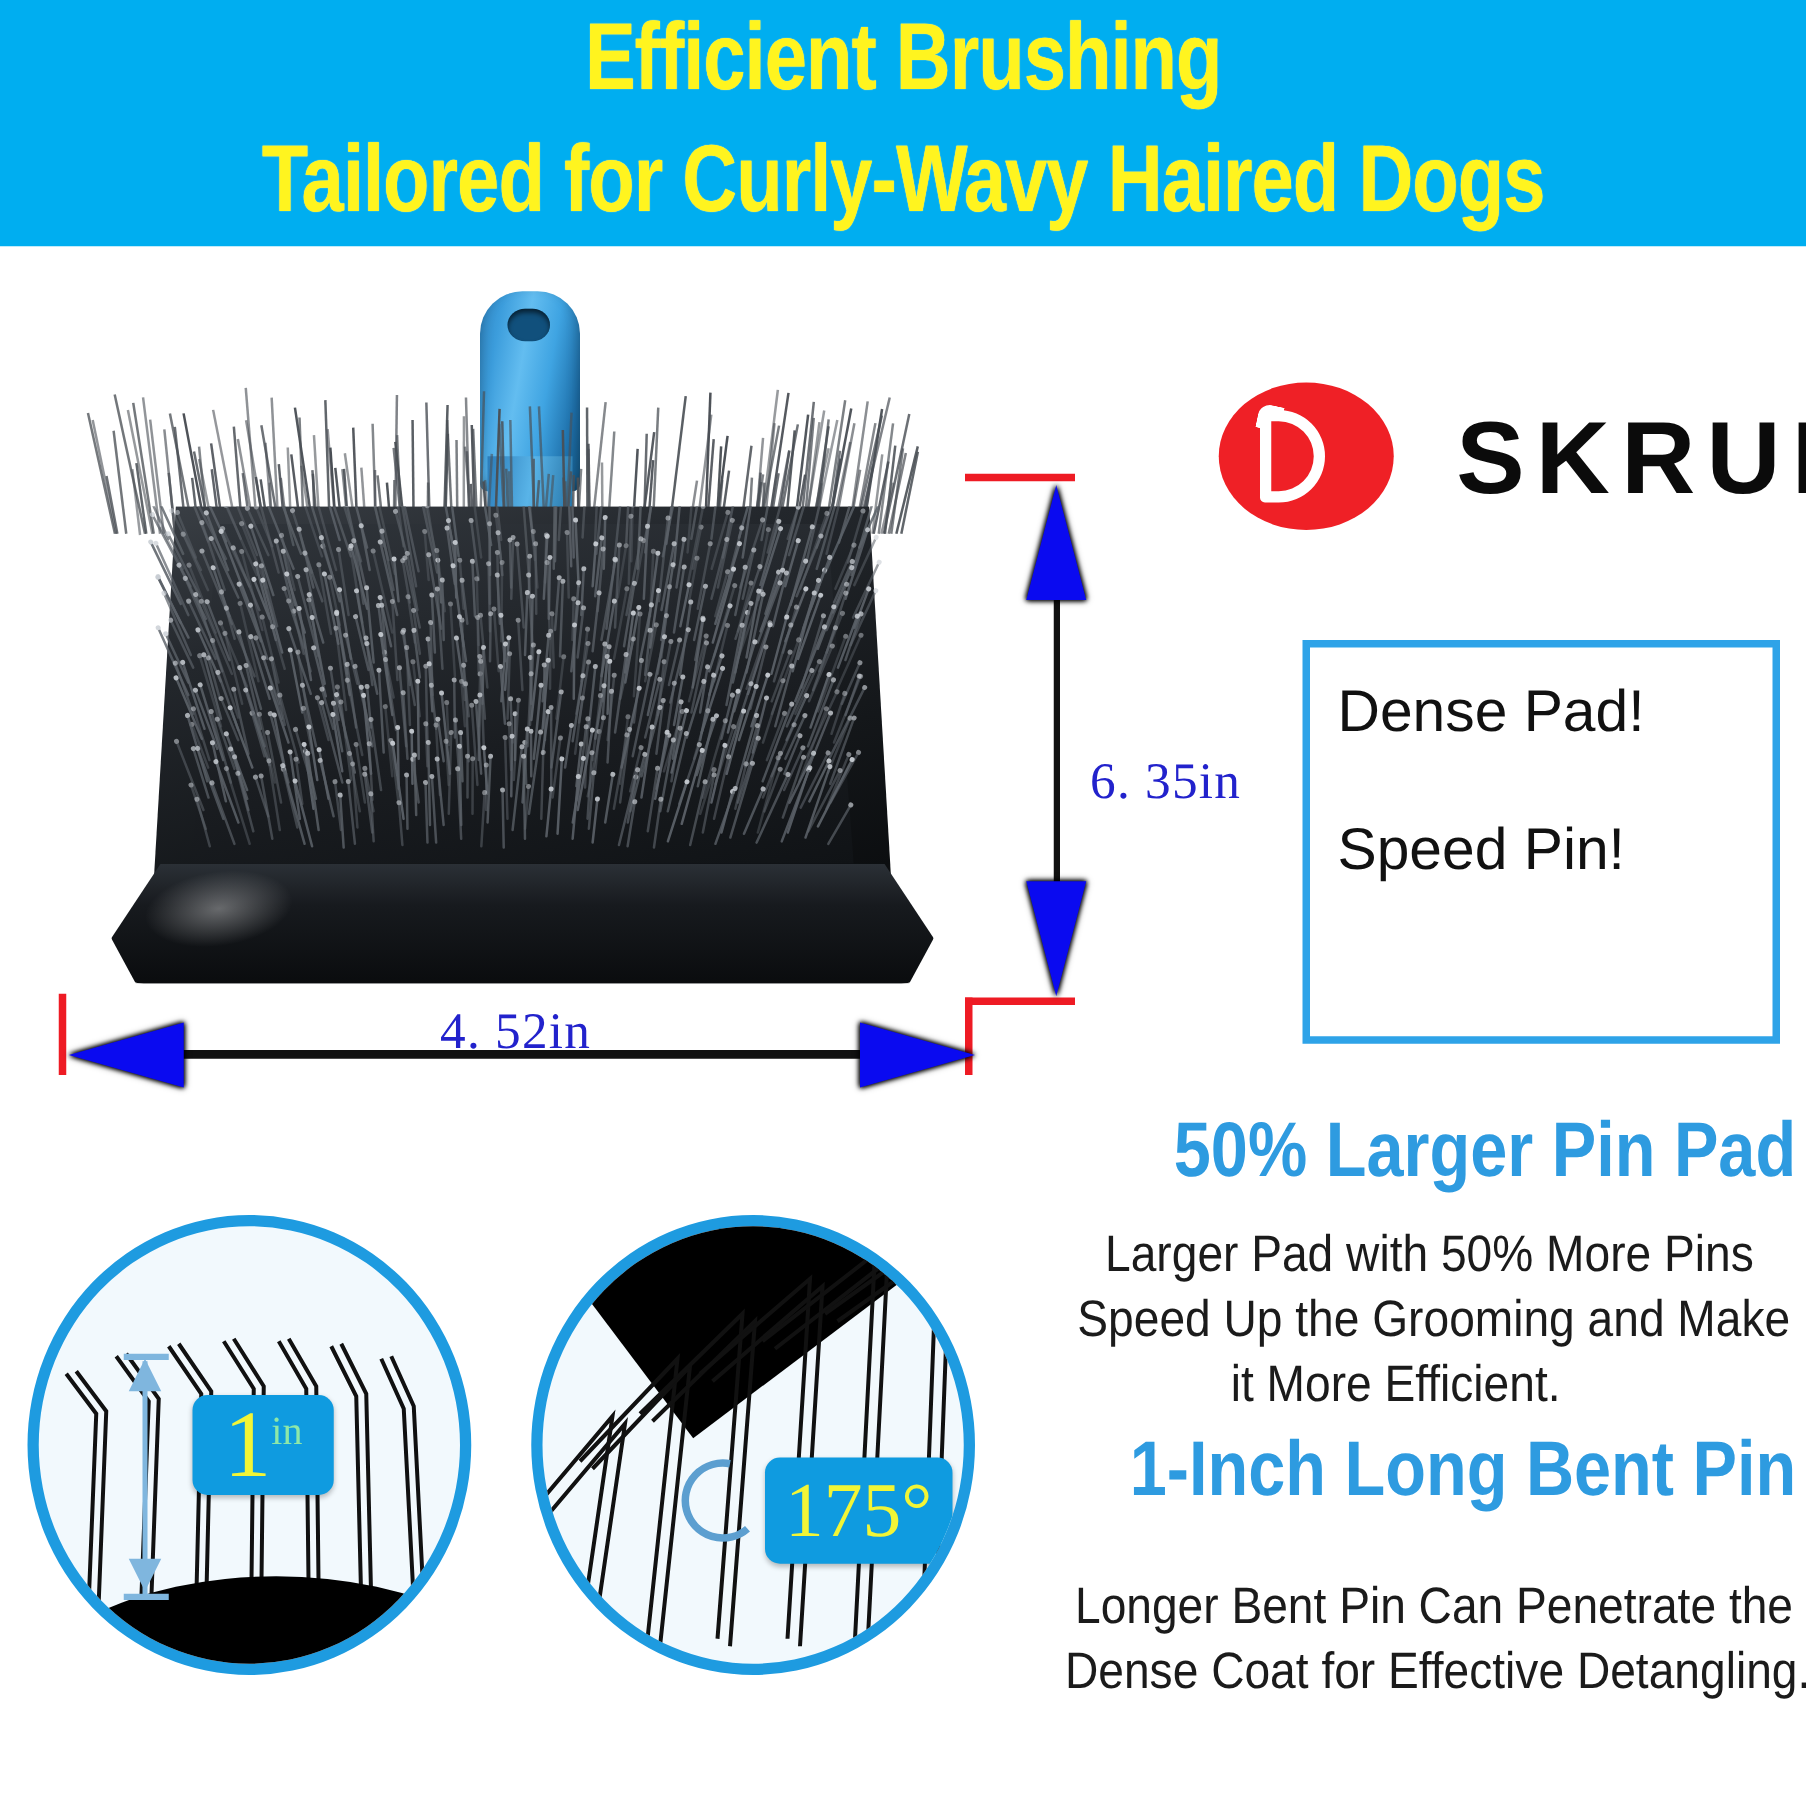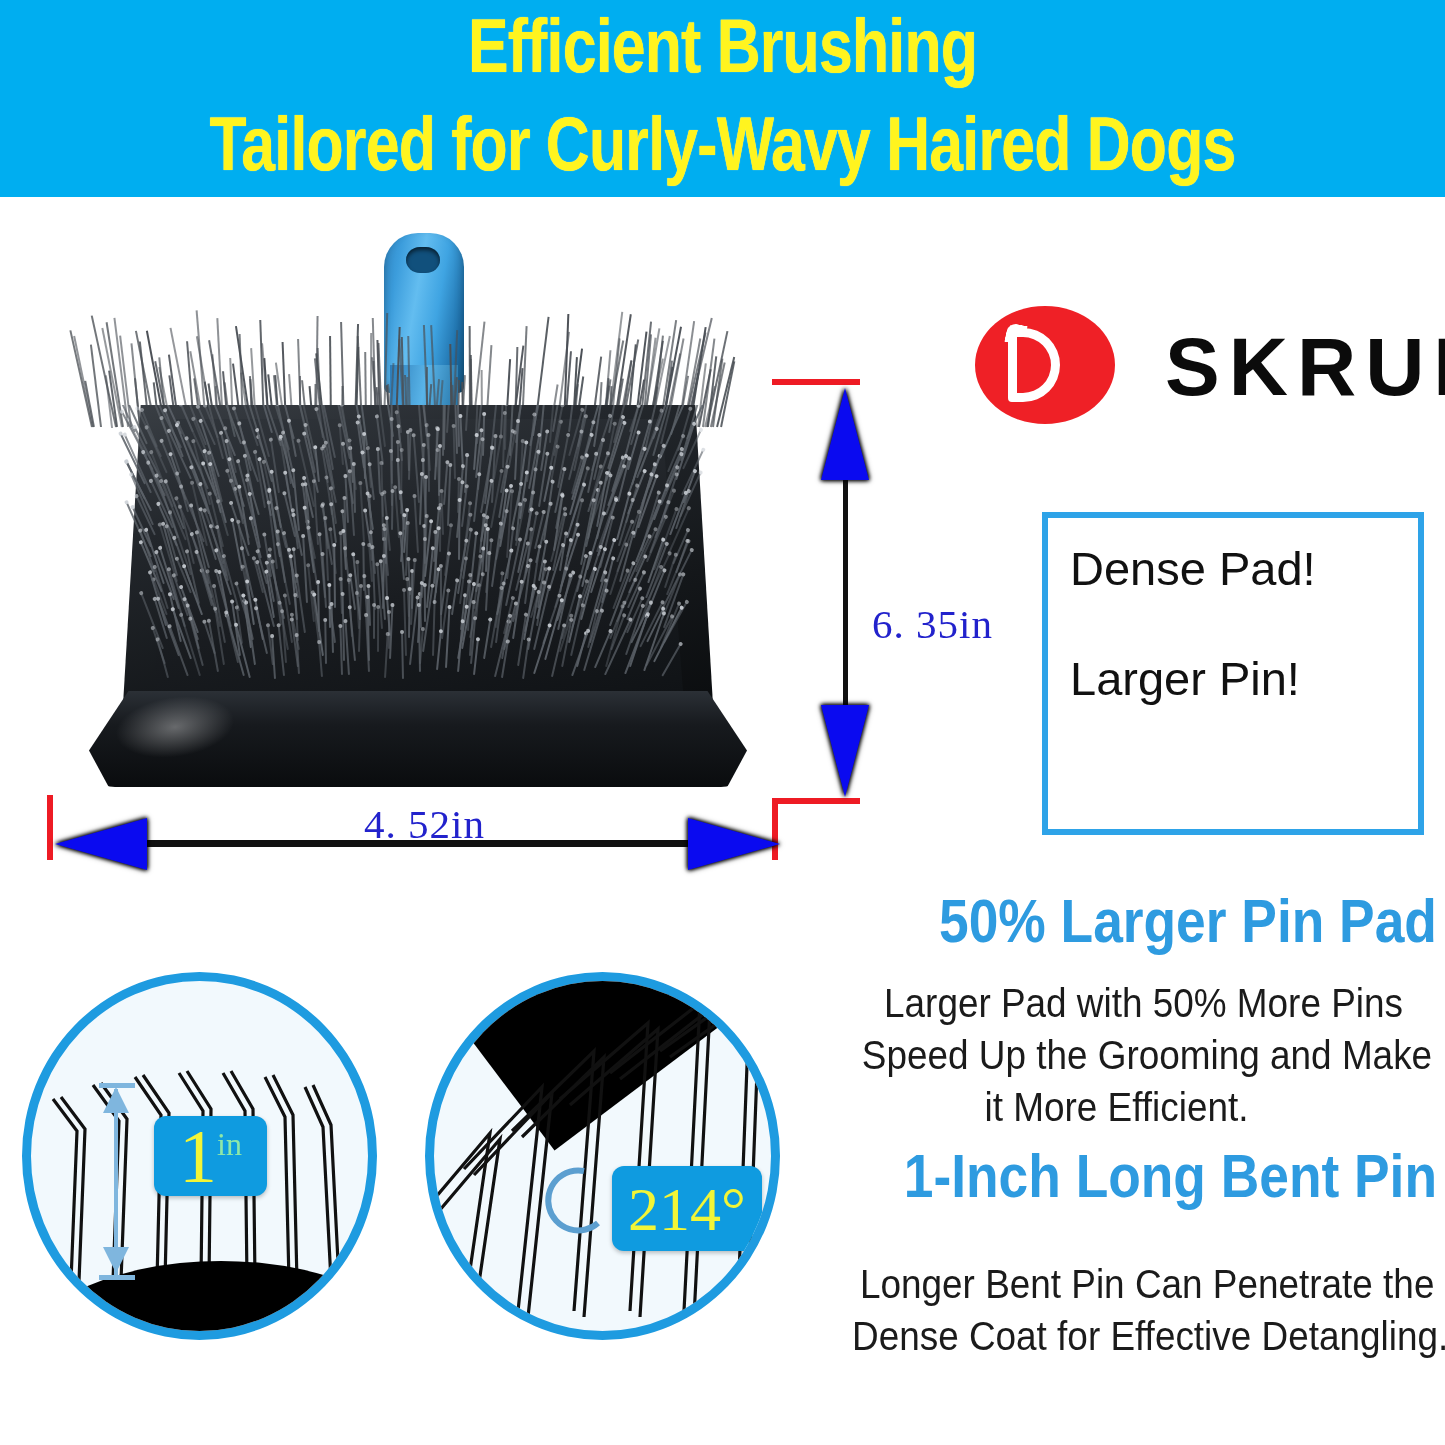--- a/index.html
+++ b/index.html
@@ -1003,34 +1003,34 @@
   <div class="arrow arr-up" style="left:821px;top:388px;"></div>
   <div class="arrow arr-down" style="left:821px;top:705px;"></div>
   <div class="dim-label" style="left:872px;top:600px;">6. 35in</div>
 </div>
 
 <div>
   <div class="dim-red" style="left:47px;top:795px;width:6px;height:65px;"></div>
   <div class="hline"></div>
   <div class="arrow arr-left" style="left:55px;top:818px;"></div>
   <div class="arrow arr-right" style="left:688px;top:818px;"></div>
-  <div class="dim-label" style="left:364px;top:800px;">4. 52in</div>
+  <div class="dim-label" style="left:352px;top:800px;">4. 52in</div>
 </div>
 
 <div class="logo">
   <div class="logo-mark">
     <div class="logo-d"></div>
     <div class="logo-d2"></div>
   </div>
   <div class="logo-text">SKRUI</div>
 </div>
 
 <div class="featbox">
   <p class="f1">Dense Pad!</p>
-  <p class="f2">Larger Pin!</p>
+  <p class="f2">Speed Pin!</p>
 </div>
 
 <div>
   <div class="mk-h" style="right:8px;top:885px;">50% Larger Pin Pad</div>
   <div class="mk-b" style="right:18px;top:977px;width:630px;">Larger Pad with 50% More Pins</div>
   <div class="mk-b" style="right:10px;top:1029px;width:640px;">Speed Up the Grooming and Make</div>
   <div class="mk-b" style="right:180px;top:1081px;width:330px;">it More Efficient.</div>
 </div>
 
 <div>
@@ -1090,15 +1090,15 @@
         <path d="M136,124 L224,48 L206,336"></path>
       <path d="M176,92 L266,22 L250,330"></path>
         <path d="M186,98 L276,28 L260,336"></path>
       <path d="M226,70 L316,6 L304,320"></path>
         <path d="M236,76 L326,12 L314,326"></path>
     </g>
     <path d="M150,190 a30,30 0 1,0 14,52" stroke="#5C9FD0" stroke-width="6" fill="none"></path>
   </svg>
 
   <div class="badge" style="left:178px;top:185px;width:150px;height:85px;">
-    <span class="big" style="font-size:62px;">214°</span>
+    <span class="big" style="font-size:62px;">175°</span>
   </div>
 </div>
 
 </body></html>

